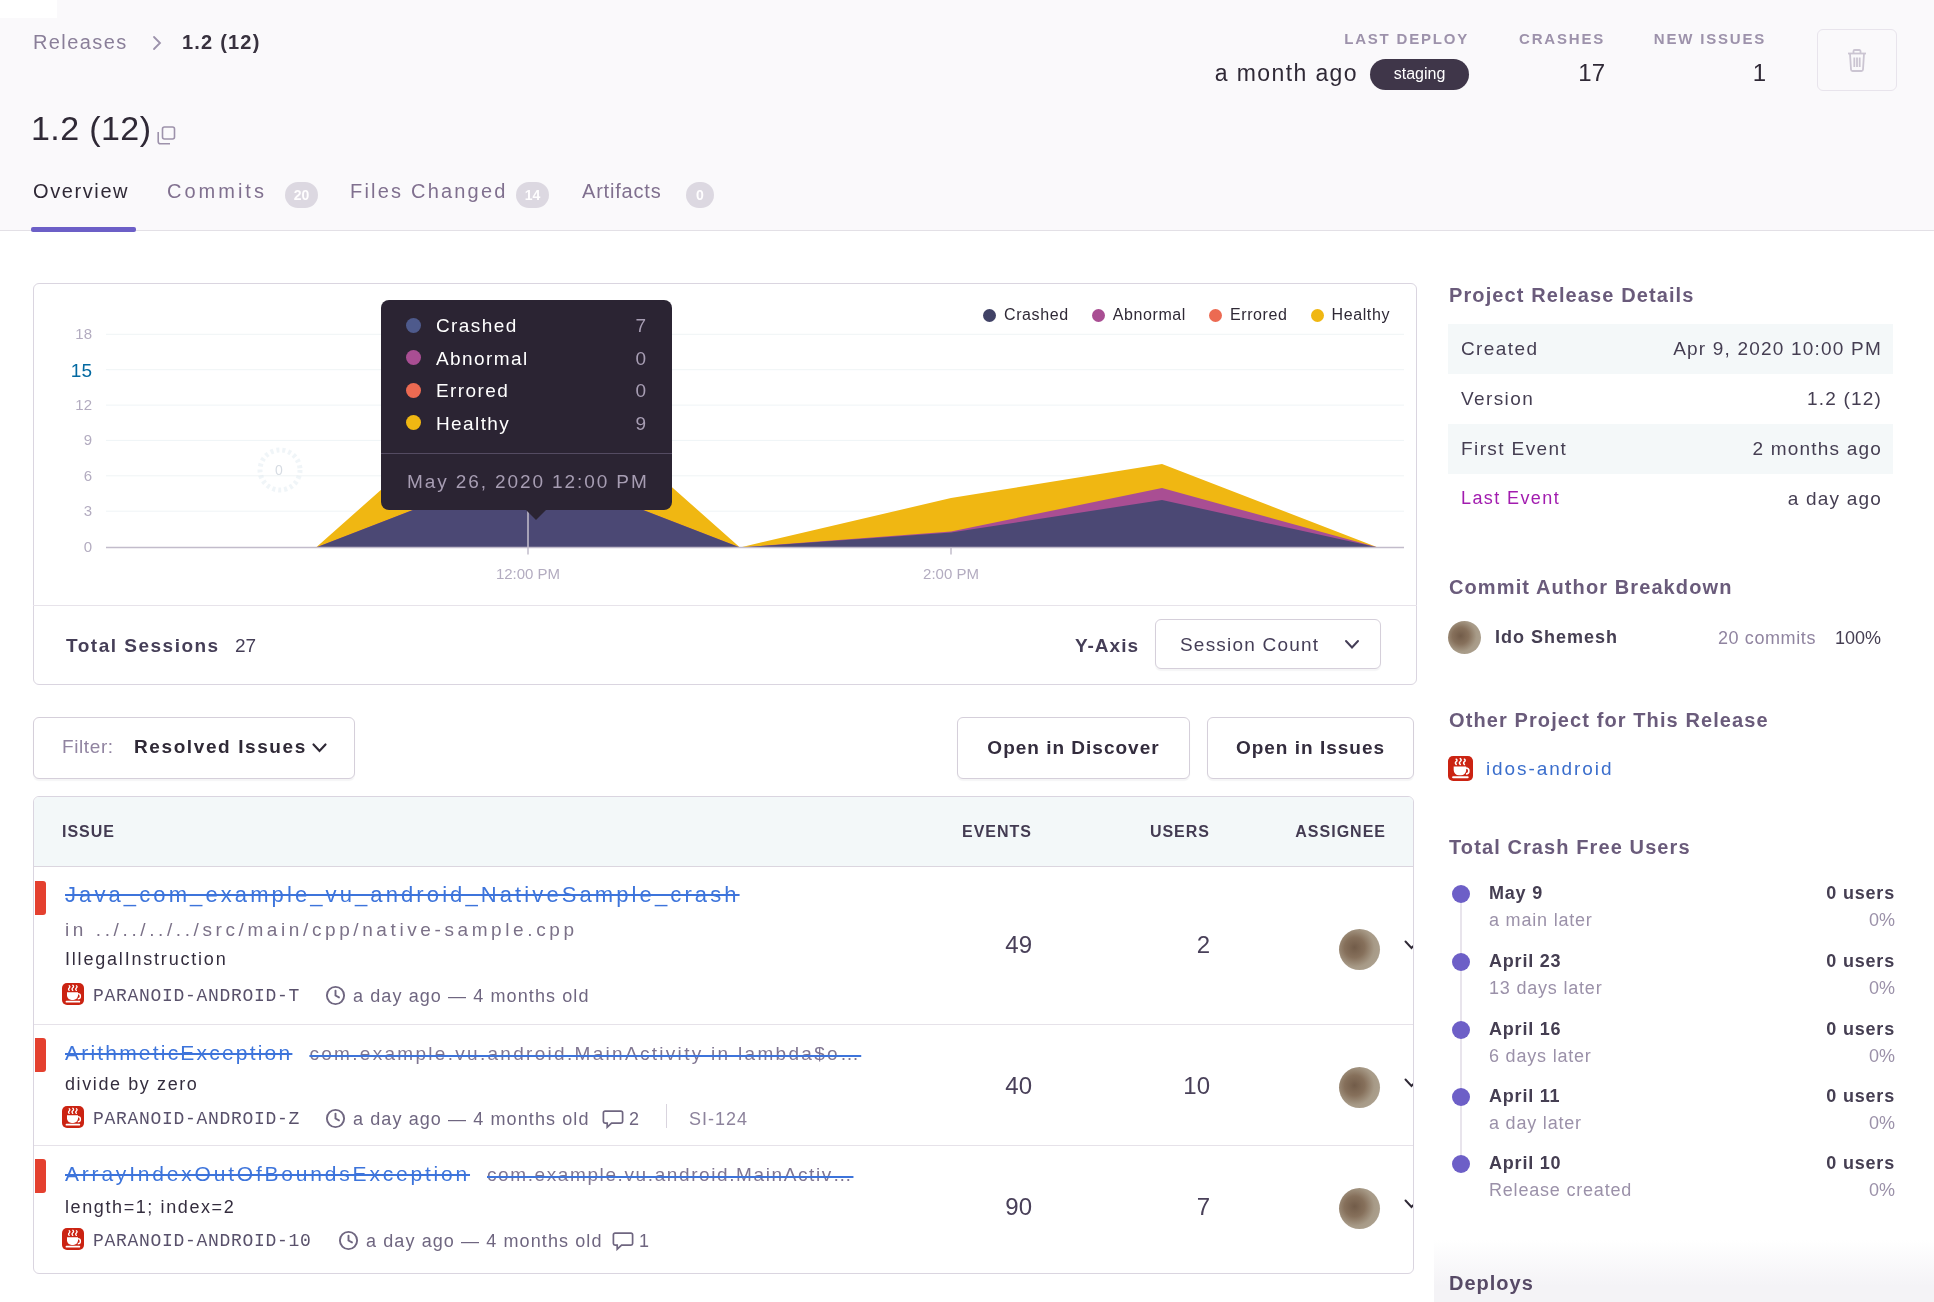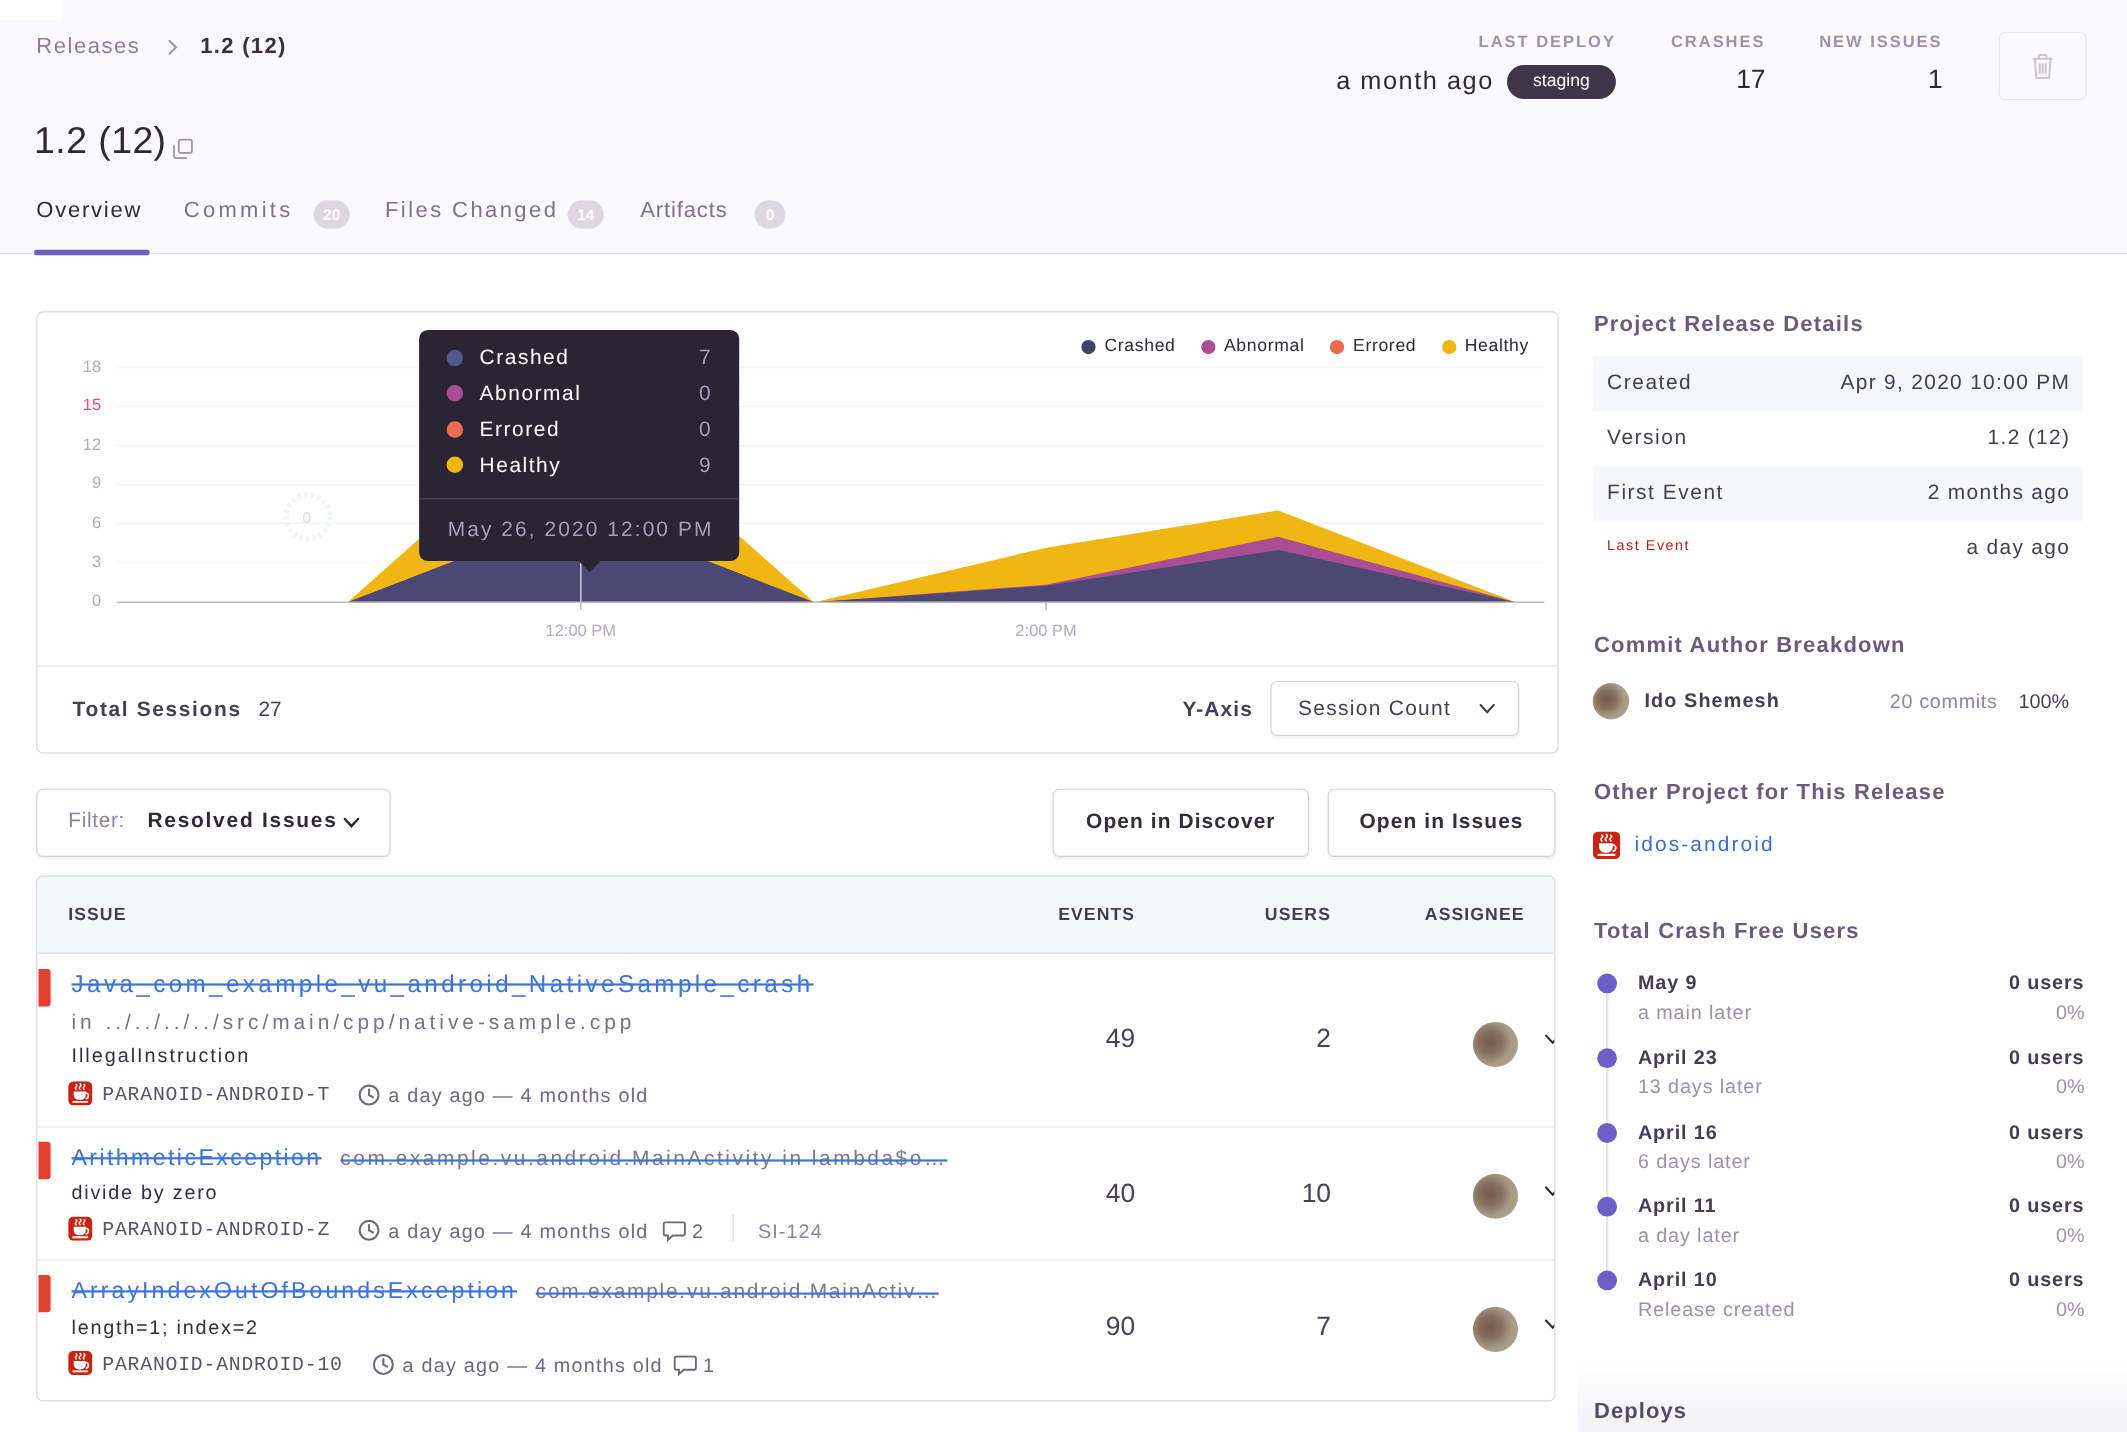--- a/index.html
+++ b/index.html
@@ -67,21 +67,21 @@
 <div class="card" style="left:33px;top:283px;width:1384px;height:402px;"></div>
 
 <div class="abs" style="left:970px;top:306px;width:420px;display:flex;justify-content:flex-end;gap:23px;font-size:16px;letter-spacing:0.6px;color:#2f2936;align-items:center;">
  <span style="display:flex;align-items:center;gap:8px;"><span style="width:13px;height:13px;border-radius:50%;background:#414266;"></span>Crashed</span>
  <span style="display:flex;align-items:center;gap:8px;"><span style="width:13px;height:13px;border-radius:50%;background:#a94e93;"></span>Abnormal</span>
  <span style="display:flex;align-items:center;gap:8px;"><span style="width:13px;height:13px;border-radius:50%;background:#ec6a52;"></span>Errored</span>
  <span style="display:flex;align-items:center;gap:8px;"><span style="width:13px;height:13px;border-radius:50%;background:#f0b712;"></span>Healthy</span>
 </div>
 
 <div class="abs" style="left:52px;top:325px;width:40px;text-align:right;font-size:15px;color:#b3acc0;">18</div>
-<div class="abs" style="left:52px;top:360px;width:40px;text-align:right;font-size:15px;color:#ec4899;">15</div>
+<div class="abs" style="left:52px;top:360px;width:40px;text-align:right;font-size:19px;color:#0369a1;">15</div>
 <div class="abs" style="left:52px;top:396px;width:40px;text-align:right;font-size:15px;color:#b3acc0;">12</div>
 <div class="abs" style="left:52px;top:431px;width:40px;text-align:right;font-size:15px;color:#b3acc0;">9</div>
 <div class="abs" style="left:52px;top:467px;width:40px;text-align:right;font-size:15px;color:#b3acc0;">6</div>
 <div class="abs" style="left:52px;top:502px;width:40px;text-align:right;font-size:15px;color:#b3acc0;">3</div>
 <div class="abs" style="left:52px;top:538px;width:40px;text-align:right;font-size:15px;color:#b3acc0;">0</div>
 
 <svg class="abs" style="left:33px;top:283px;" width="1384" height="322" viewBox="0 0 1384 322">
  <g stroke="#eff4f6" stroke-width="1">
   <line x1="73" y1="51.3" x2="1371" y2="51.3"></line>
   <line x1="73" y1="86.7" x2="1371" y2="86.7"></line>
@@ -264,21 +264,21 @@
 
 <div class="sechead" style="left:1449px;top:284px;">Project Release Details</div>
 <div class="abs" style="left:1448px;top:324px;width:445px;height:50px;background:#f4f8f9;"></div>
 <div class="abs" style="left:1448px;top:424px;width:445px;height:50px;background:#f4f8f9;"></div>
 <div class="abs" style="left:1461px;top:338px;font-size:19px;letter-spacing:1.4px;color:#453e52;">Created</div>
 <div class="abs" style="left:1500px;top:338px;width:382px;text-align:right;font-size:19px;letter-spacing:1.2px;color:#453e52;">Apr 9, 2020 10:00 PM</div>
 <div class="abs" style="left:1461px;top:388px;font-size:19px;letter-spacing:1.4px;color:#453e52;">Version</div>
 <div class="abs" style="left:1500px;top:388px;width:382px;text-align:right;font-size:19px;letter-spacing:1.2px;color:#453e52;">1.2 (12)</div>
 <div class="abs" style="left:1461px;top:438px;font-size:19px;letter-spacing:1.4px;color:#453e52;">First Event</div>
 <div class="abs" style="left:1500px;top:438px;width:382px;text-align:right;font-size:19px;letter-spacing:1.2px;color:#453e52;">2 months ago</div>
-<div class="abs" style="left:1461px;top:488px;font-size:13px;letter-spacing:1.4px;color:#b91c1c;">Last Event</div>
+<div class="abs" style="left:1461px;top:488px;font-size:18px;letter-spacing:1.4px;color:#a21caf;">Last Event</div>
 <div class="abs" style="left:1500px;top:488px;width:382px;text-align:right;font-size:19px;letter-spacing:1.2px;color:#453e52;">a day ago</div>
 
 <div class="sechead" style="left:1449px;top:576px;">Commit Author Breakdown</div>
 <div class="avatar" style="position:absolute;left:1448px;top:621px;width:33px;height:33px;"></div>
 <div class="abs" style="left:1495px;top:627px;font-size:18px;font-weight:bold;letter-spacing:1px;color:#453e52;">Ido Shemesh</div>
 <div class="abs" style="left:1700px;top:628px;width:116px;text-align:right;font-size:18px;letter-spacing:0.6px;color:#9084a0;">20 commits</div>
 <div class="abs" style="left:1835px;top:628px;width:60px;text-align:left;font-size:18px;color:#453e52;">100%</div>
 
 <div class="sechead" style="left:1449px;top:709px;">Other Project for This Release</div>
 <div class="abs" style="left:1448px;top:756px;">

